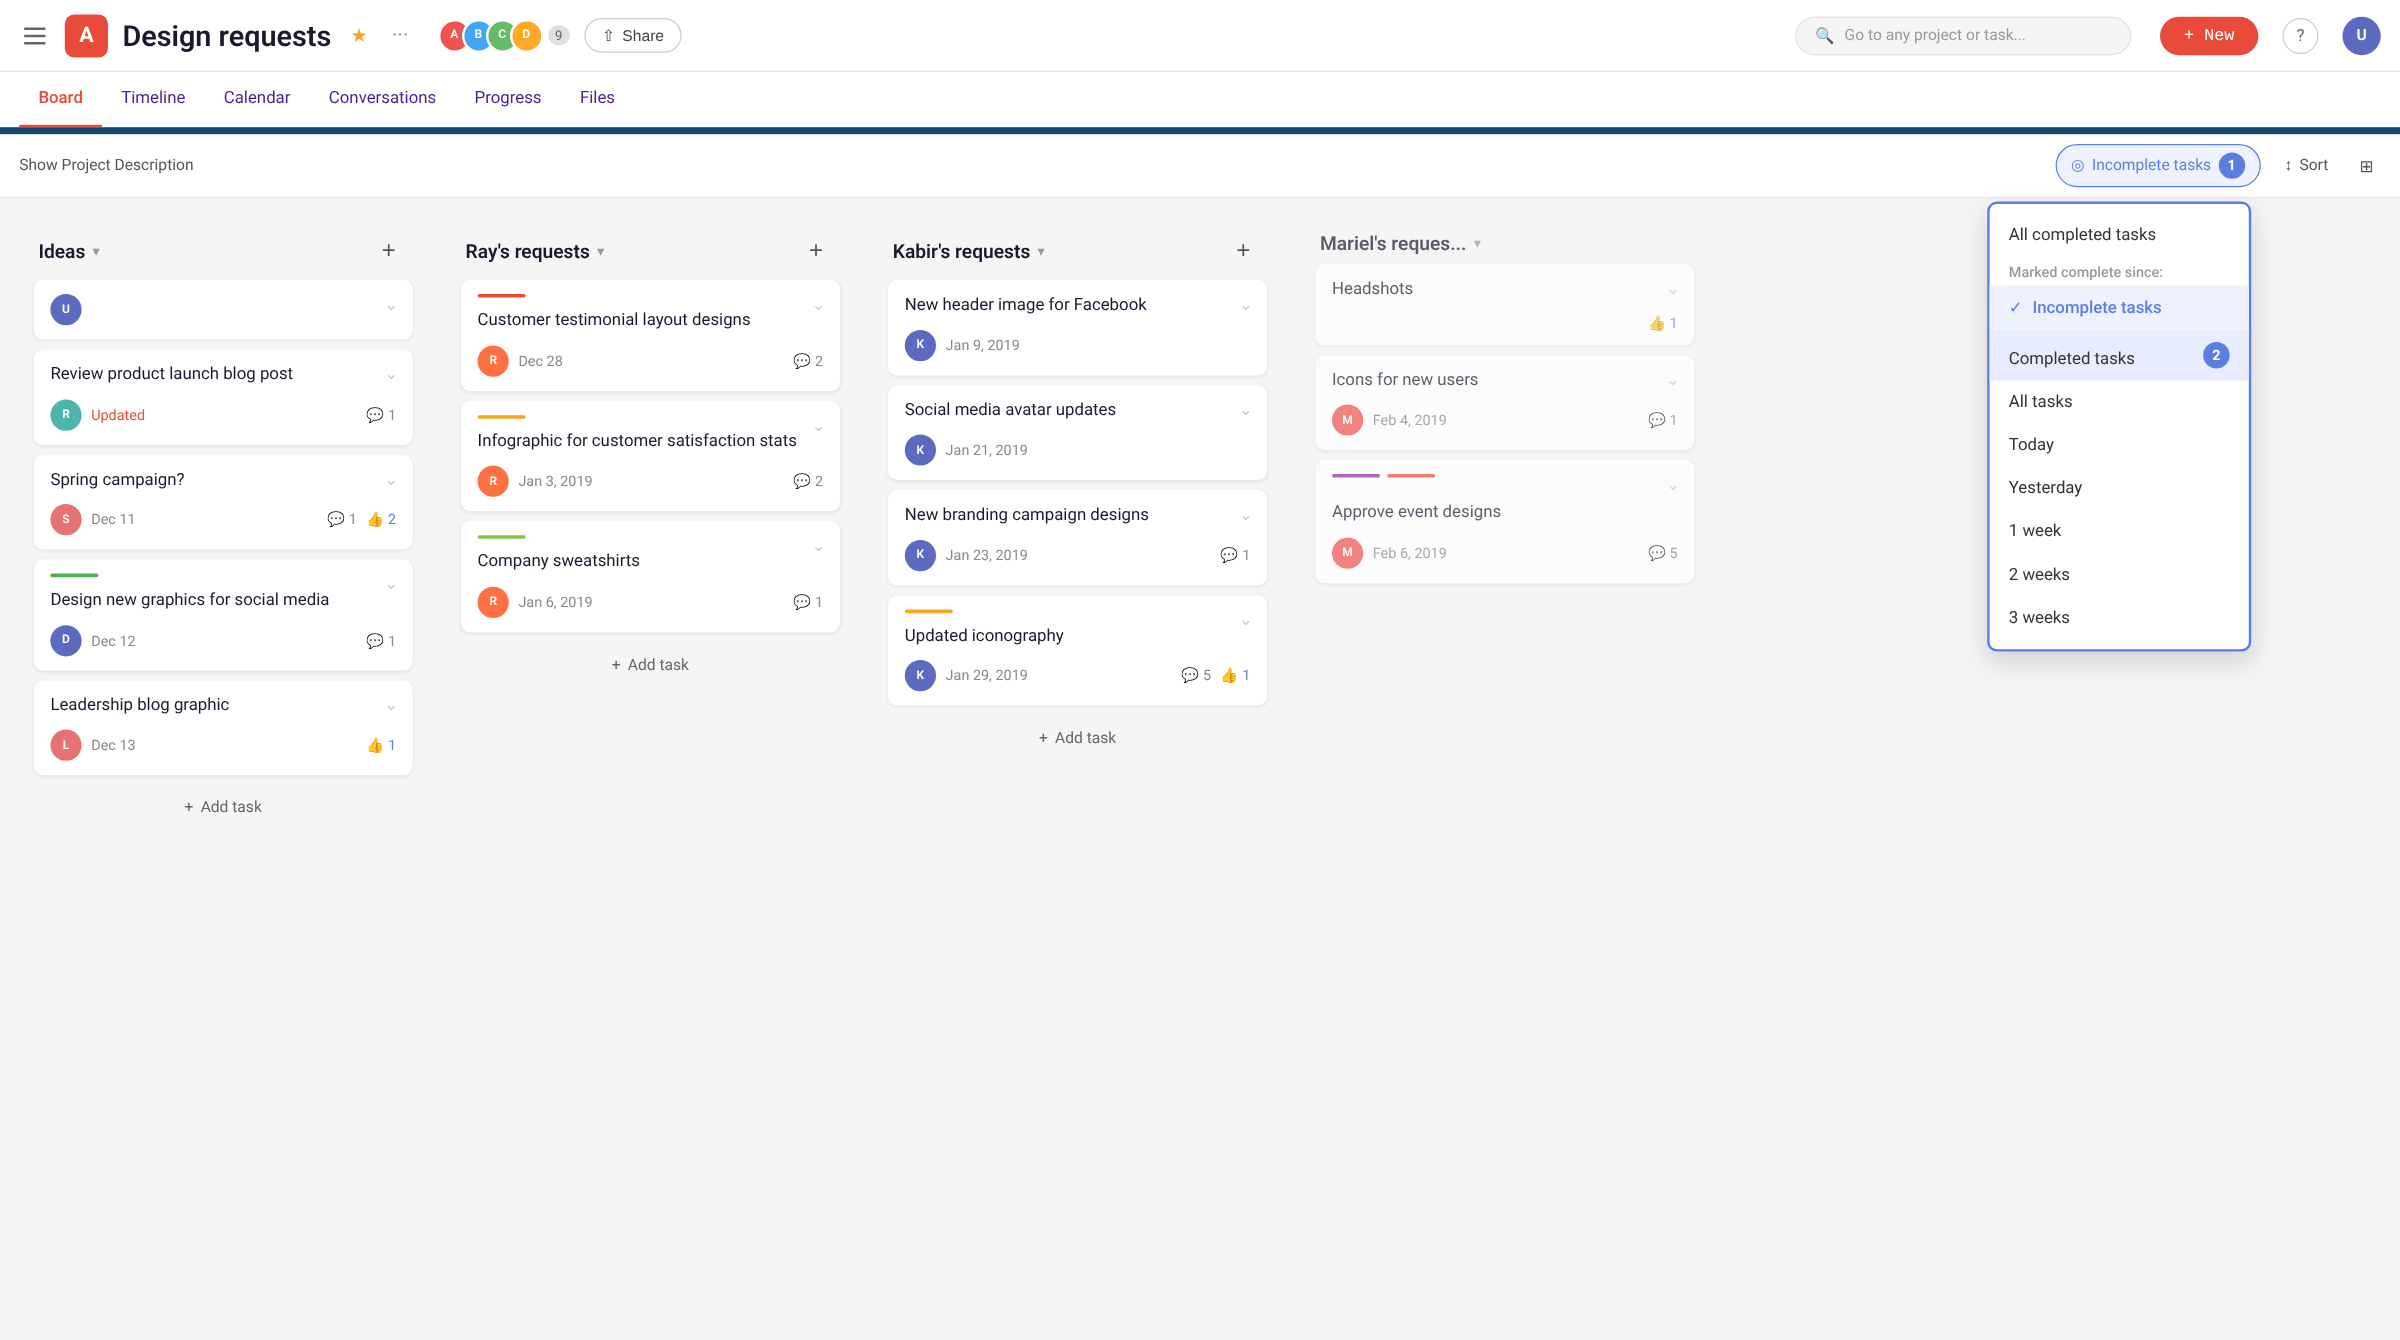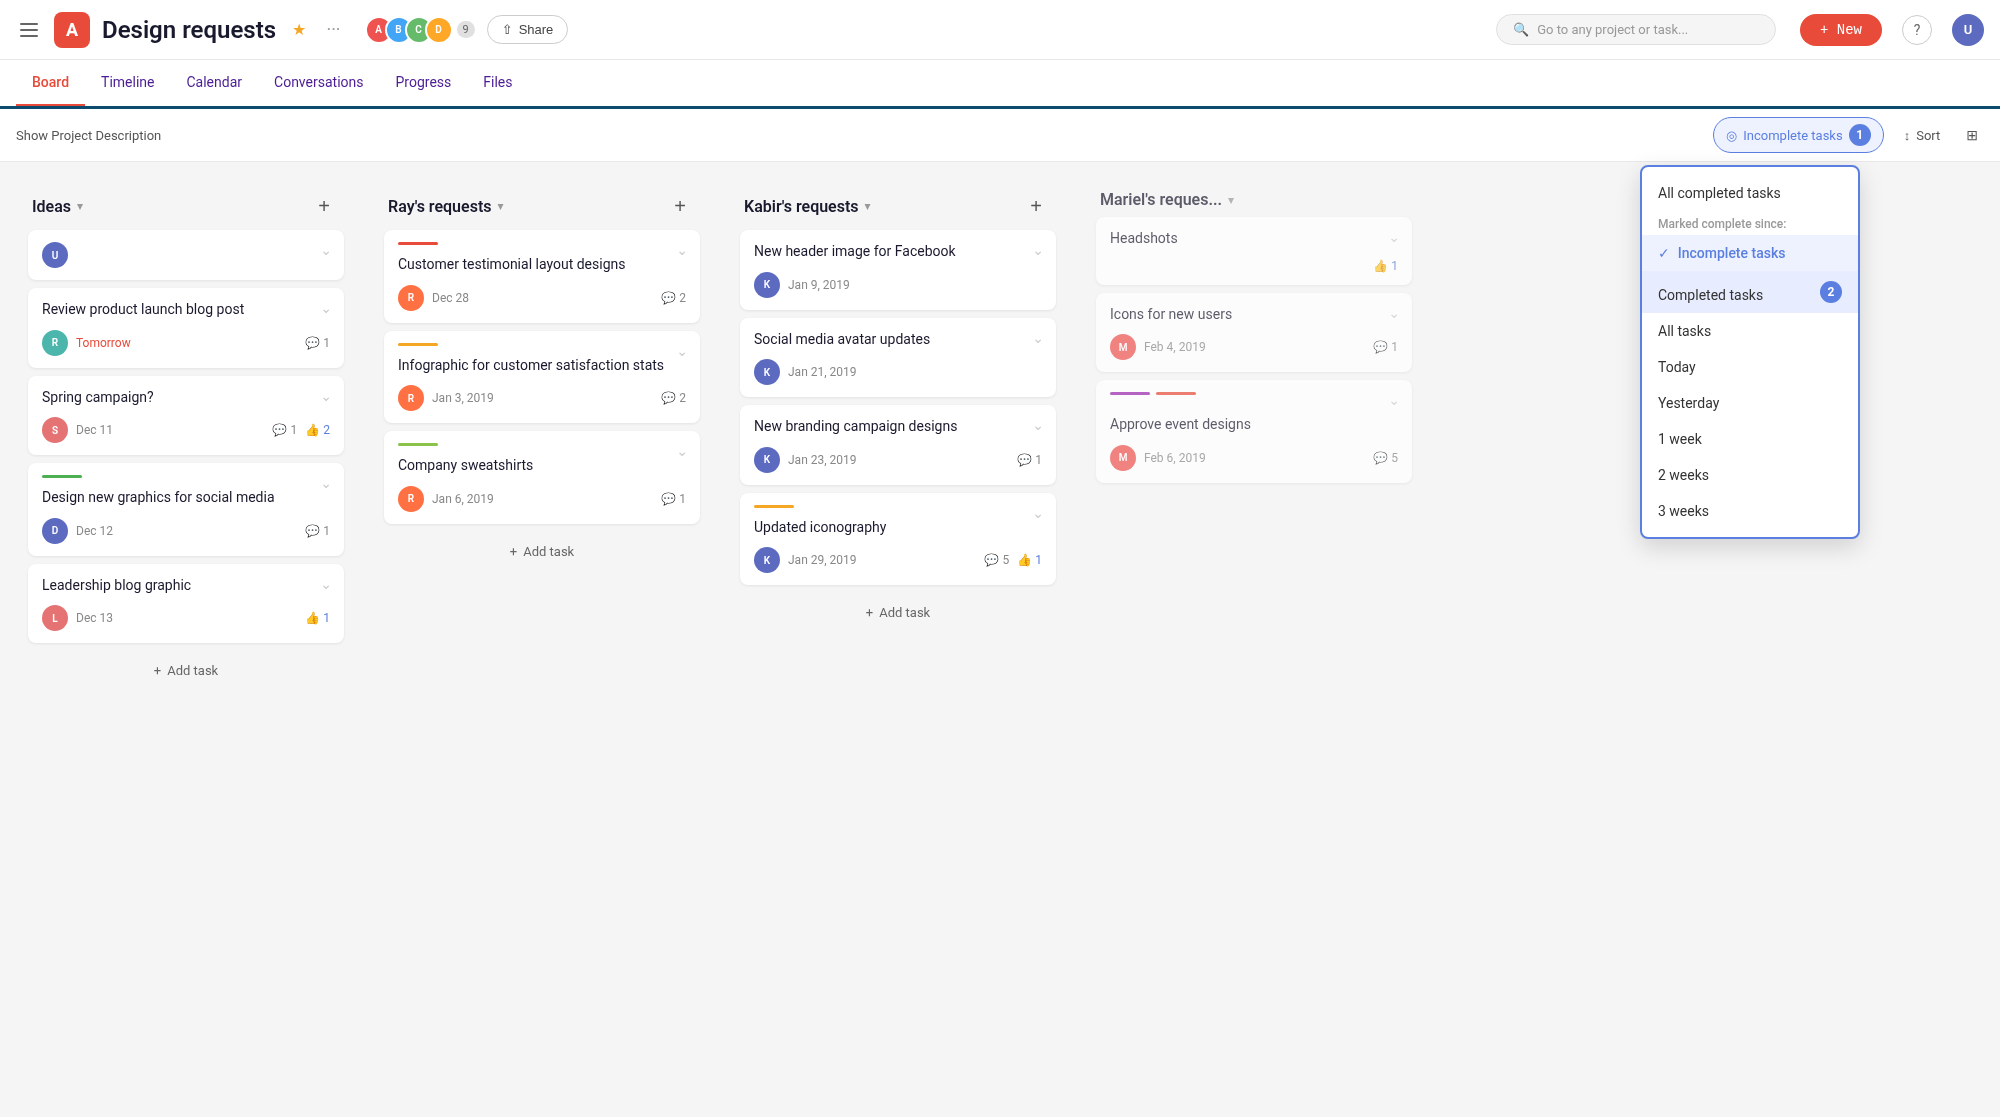--- a/index.html
+++ b/index.html
@@ -18,21 +18,21 @@
     .avatar-small:first-child { margin-left: 0; }
     .avatar-count { background: #e0e0e0; color: #666; font-size: 11px; padding: 2px 6px; border-radius: 12px; margin-left: 4px; }
     .share-btn { display: flex; align-items: center; gap: 6px; border: 1px solid #ccc; background: white; padding: 6px 14px; border-radius: 20px; cursor: pointer; font-size: 13px; color: #444; }
     .header-spacer { flex: 1; }
     .search-bar { display: flex; align-items: center; gap: 8px; background: #f5f5f5; border: 1px solid #e0e0e0; border-radius: 20px; padding: 7px 16px; width: 280px; color: #999; font-size: 13px; cursor: text; }
     .new-btn { background: #e84b3a; color: white; border: none; padding: 8px 20px; border-radius: 20px; font-size: 14px; font-weight: 500; cursor: pointer; display: flex; align-items: center; gap: 6px; margin-left: 12px; font-family: Liberation Mono, monospace; }
     .help-btn { width: 30px; height: 30px; border-radius: 50%; border: 1px solid #ccc; display: flex; align-items: center; justify-content: center; cursor: pointer; color: #666; font-size: 14px; margin-left: 8px; }
     .user-avatar { width: 32px; height: 32px; border-radius: 50%; background: #5c6bc0; display: flex; align-items: center; justify-content: center; color: white; font-size: 13px; font-weight: 600; margin-left: 8px; cursor: pointer; }
 
     
-    .nav-tabs { background: white; display: flex; align-items: center; padding: 0 16px; border-bottom: 3px solid #0c4a6e; gap: 0; }
+    .nav-tabs { background: white; display: flex; align-items: center; padding: 0 16px; border-bottom: 6px solid #0c4a6e; gap: 0; }
     .nav-tab { padding: 14px 16px; font-size: 14px; color: #4c1d95; cursor: pointer; border-bottom: 2px solid transparent; white-space: nowrap; }
     .nav-tab.active { color: #e84b3a; border-bottom: 2px solid #e84b3a; font-weight: 500; }
 
     
     .toolbar { background: white; display: flex; align-items: center; padding: 8px 16px; border-bottom: 1px solid #e8e8e8; gap: 8px; position: relative; }
     .show-desc { color: #555; font-size: 13px; cursor: pointer; }
     .toolbar-spacer { flex: 1; }
     .filter-btn { display: flex; align-items: center; gap: 6px; padding: 6px 12px; border: 1px solid #5b7fe0; border-radius: 20px; background: #eef2ff; color: #5b7fe0; font-size: 13px; cursor: pointer; position: relative; }
     .sort-btn { display: flex; align-items: center; gap: 6px; padding: 6px 12px; color: #555; font-size: 13px; cursor: pointer; }
     .settings-btn { padding: 6px; color: #555; cursor: pointer; }
@@ -60,21 +60,21 @@
     .comment-count { display: flex; align-items: center; gap: 3px; color: #888; font-size: 12px; }
     .like-count { display: flex; align-items: center; gap: 3px; color: #5b7fe0; font-size: 12px; }
     .card-expand { position: absolute; top: 12px; right: 12px; color: #ccc; font-size: 14px; cursor: pointer; }
     .color-bar { height: 3px; border-radius: 2px; margin-bottom: 10px; width: 40px; }
     .color-bar.red { background: #e84b3a; }
     .color-bar.orange { background: #f5a623; }
     .color-bar.green { background: #4caf50; }
     .color-bar.yellow-green { background: #8bc34a; }
     .color-bar.purple { background: #9c27b0; }
     .color-bars-row { display: flex; gap: 6px; margin-bottom: 10px; }
-    .filter-dropdown { position: absolute; top: calc(100% + 4px); right: 140px; background: white; border: 2px solid #5b7fe0; border-radius: 8px; box-shadow: 0 8px 24px rgba(0,0,0,0.15); z-index: 200; width: 220px; padding: 8px 0; }
+    .filter-dropdown { position: absolute; top: calc(100% + 4px); right: 124px; background: white; border: 2px solid #5b7fe0; border-radius: 8px; box-shadow: 0 8px 24px rgba(0,0,0,0.15); z-index: 200; width: 220px; padding: 8px 0; }
     .dropdown-item { padding: 10px 16px; font-size: 14px; color: #333; cursor: pointer; display: flex; align-items: center; gap: 8px; }
     .dropdown-item.active { background: #eef2ff; color: #5b7fe0; font-weight: 500; }
     .dropdown-section { padding: 6px 16px 4px; color: #999; font-size: 12px; font-weight: 500; }
     .dropdown-item.highlighted { background: #e8ecff; }
     .check-icon { color: #5b7fe0; font-size: 14px; }
 
     
     .step-badge { background: #5b7fe0; color: white; border-radius: 50%; width: 22px; height: 22px; display: flex; align-items: center; justify-content: center; font-size: 12px; font-weight: 700; flex-shrink: 0; }
   </style>
 </head>
@@ -185,21 +185,21 @@
       <div class="card-footer">
         <div class="card-avatar" style="background:#5c6bc0;">U</div>
       </div>
     </div>
 
     <div class="card">
       <span class="card-expand">⌄</span>
       <div class="card-title">Review product launch blog post</div>
       <div class="card-footer">
         <div class="card-avatar" style="background:#4db6ac;">R</div>
-        <span class="card-date tomorrow">Tomorrow</span>
+        <span class="card-date tomorrow">Updated</span>
         <div class="card-spacer"></div>
         <div class="card-meta">
           <span class="comment-count">💬 1</span>
         </div>
       </div>
     </div>
 
     <div class="card">
       <span class="card-expand">⌄</span>
       <div class="card-title">Spring campaign?</div>

